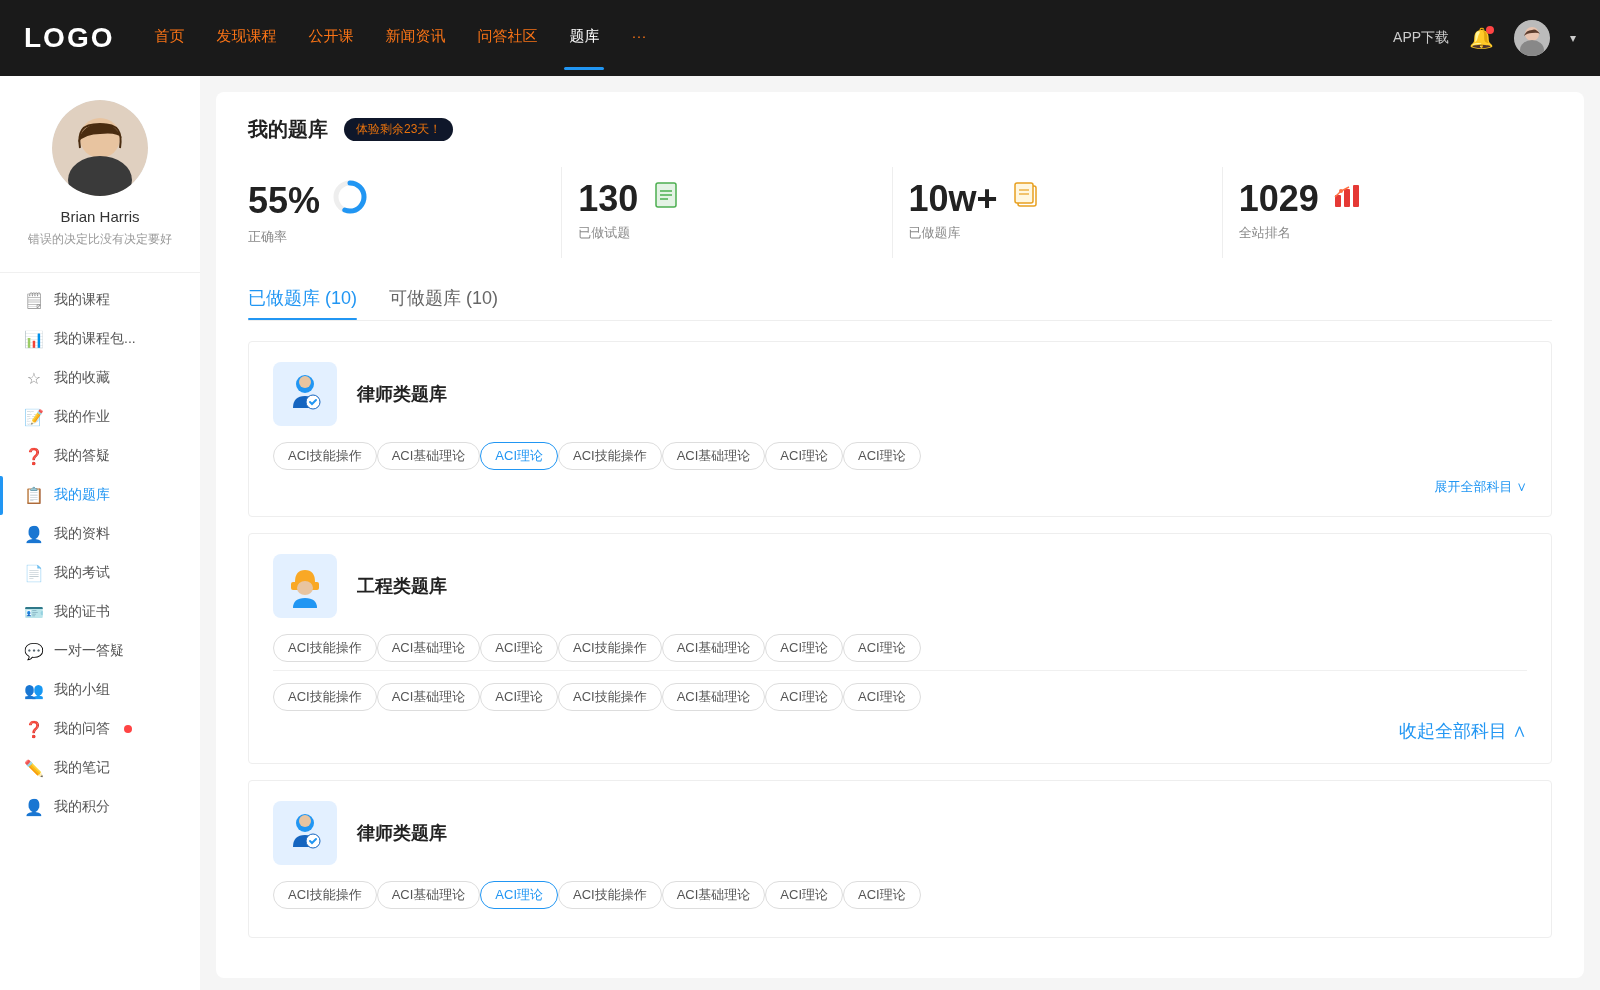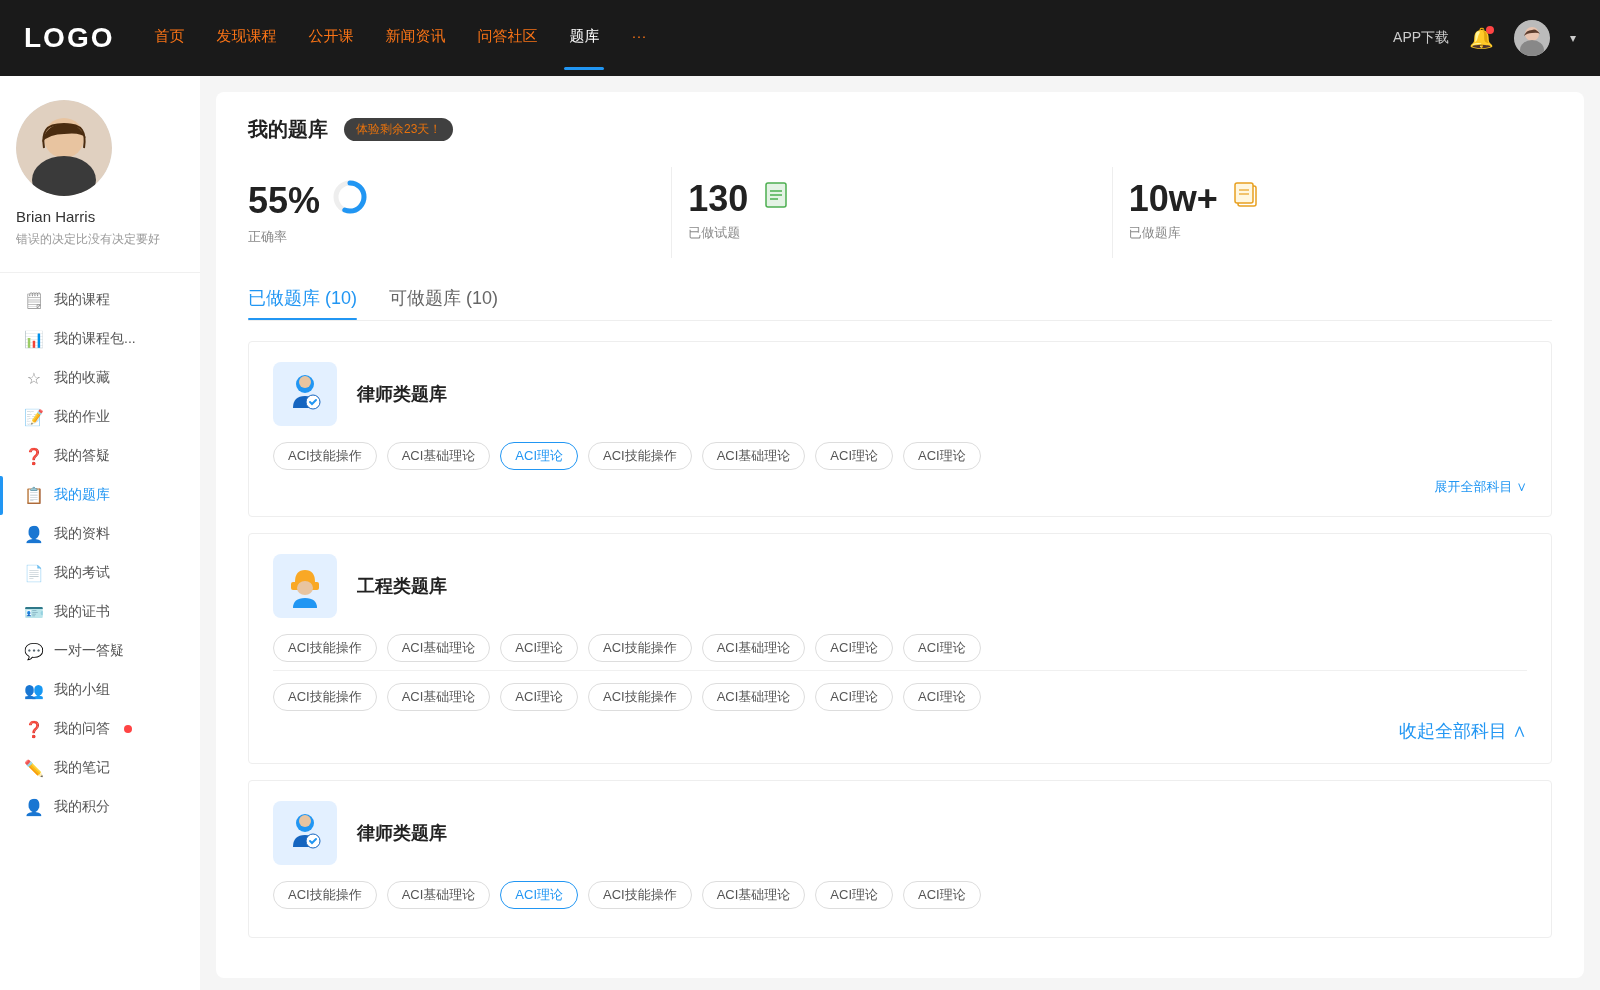--- a/index.html
+++ b/index.html
@@ -97,21 +97,21 @@
     
     .sidebar {
       width: 200px;
       background: #fff;
       padding: 24px 0;
       flex-shrink: 0;
     }
     .sidebar-profile {
       display: flex;
       flex-direction: column;
-      align-items: flex-start;
+      align-items: center;
       padding: 0 16px 24px;
       border-bottom: 1px solid #f0f0f0;
       margin-bottom: 8px;
     }
     .sidebar-avatar {
       width: 96px;
       height: 96px;
       border-radius: 50%;
       background: #e8e8e8;
       margin-bottom: 12px;
@@ -195,21 +195,21 @@
       align-items: center;
       gap: 16px;
       margin-bottom: 24px;
     }
     .page-title {
       font-size: 20px;
       font-weight: 600;
       color: #222;
     }
     .trial-badge {
-      background: #404040;
+      background: #0f172a;
       color: #e8720c;
       font-size: 12px;
       padding: 3px 12px;
       border-radius: 12px;
     }
 
     
     .stats-row {
       display: flex;
       gap: 16px;
@@ -302,21 +302,20 @@
       height: 48px;
     }
     .qbank-name {
       font-size: 18px;
       font-weight: 600;
       color: #222;
     }
     .tags-row {
       display: flex;
       flex-wrap: wrap;
-      gap: 10px;
       align-items: center;
       margin-bottom: 8px;
     }
     .tag {
       display: inline-flex;
       align-items: center;
       padding: 4px 14px;
       border: 1px solid #ddd;
       border-radius: 16px;
       font-size: 13px;
@@ -499,20 +498,33 @@
       <span class="stat-number">10w+</span>
       <span class="stat-icon"><svg width="32" height="32" viewBox="0 0 32 32">
                   <rect x="8" y="7" width="18" height="20" rx="2" fill="#fff" stroke="#e8a020" stroke-width="1.5"></rect>
                   <rect x="5" y="4" width="18" height="20" rx="2" fill="#fff7e0" stroke="#e8a020" stroke-width="1.5"></rect>
                   <line x1="9" y1="11" x2="19" y2="11" stroke="#e8a020" stroke-width="1.2"></line>
                   <line x1="9" y1="15" x2="19" y2="15" stroke="#e8a020" stroke-width="1.2"></line>
                 </svg></span>
     </div>
     <span class="stat-label">已做题库</span>
   </div>
+          <div class="stat-item">
+    <div class="stat-top">
+      <span class="stat-number">1029</span>
+      <span class="stat-icon"><svg width="32" height="32" viewBox="0 0 32 32">
+                  <rect x="4" y="16" width="6" height="12" rx="1" fill="#e53935"></rect>
+                  <rect x="13" y="10" width="6" height="18" rx="1" fill="#e53935"></rect>
+                  <rect x="22" y="6" width="6" height="22" rx="1" fill="#e53935"></rect>
+                  <polyline points="4,18 10,12 18,8" fill="none" stroke="#ff7043" stroke-width="1.5"></polyline>
+                  <circle cx="10" cy="12" r="2" fill="#ff7043"></circle>
+                </svg></span>
+    </div>
+    <span class="stat-label">全站排名</span>
+  </div>
         </div>
 
       <div class="tabs-bar" id="tabs-bar">
       <div class="tab-item active">已做题库 (10)</div>
           <div class="tab-item">可做题库 (10)</div>
         </div>
 
       <div id="qbank-sections">
       <div class="qbank-section">
     <div class="qbank-header">

